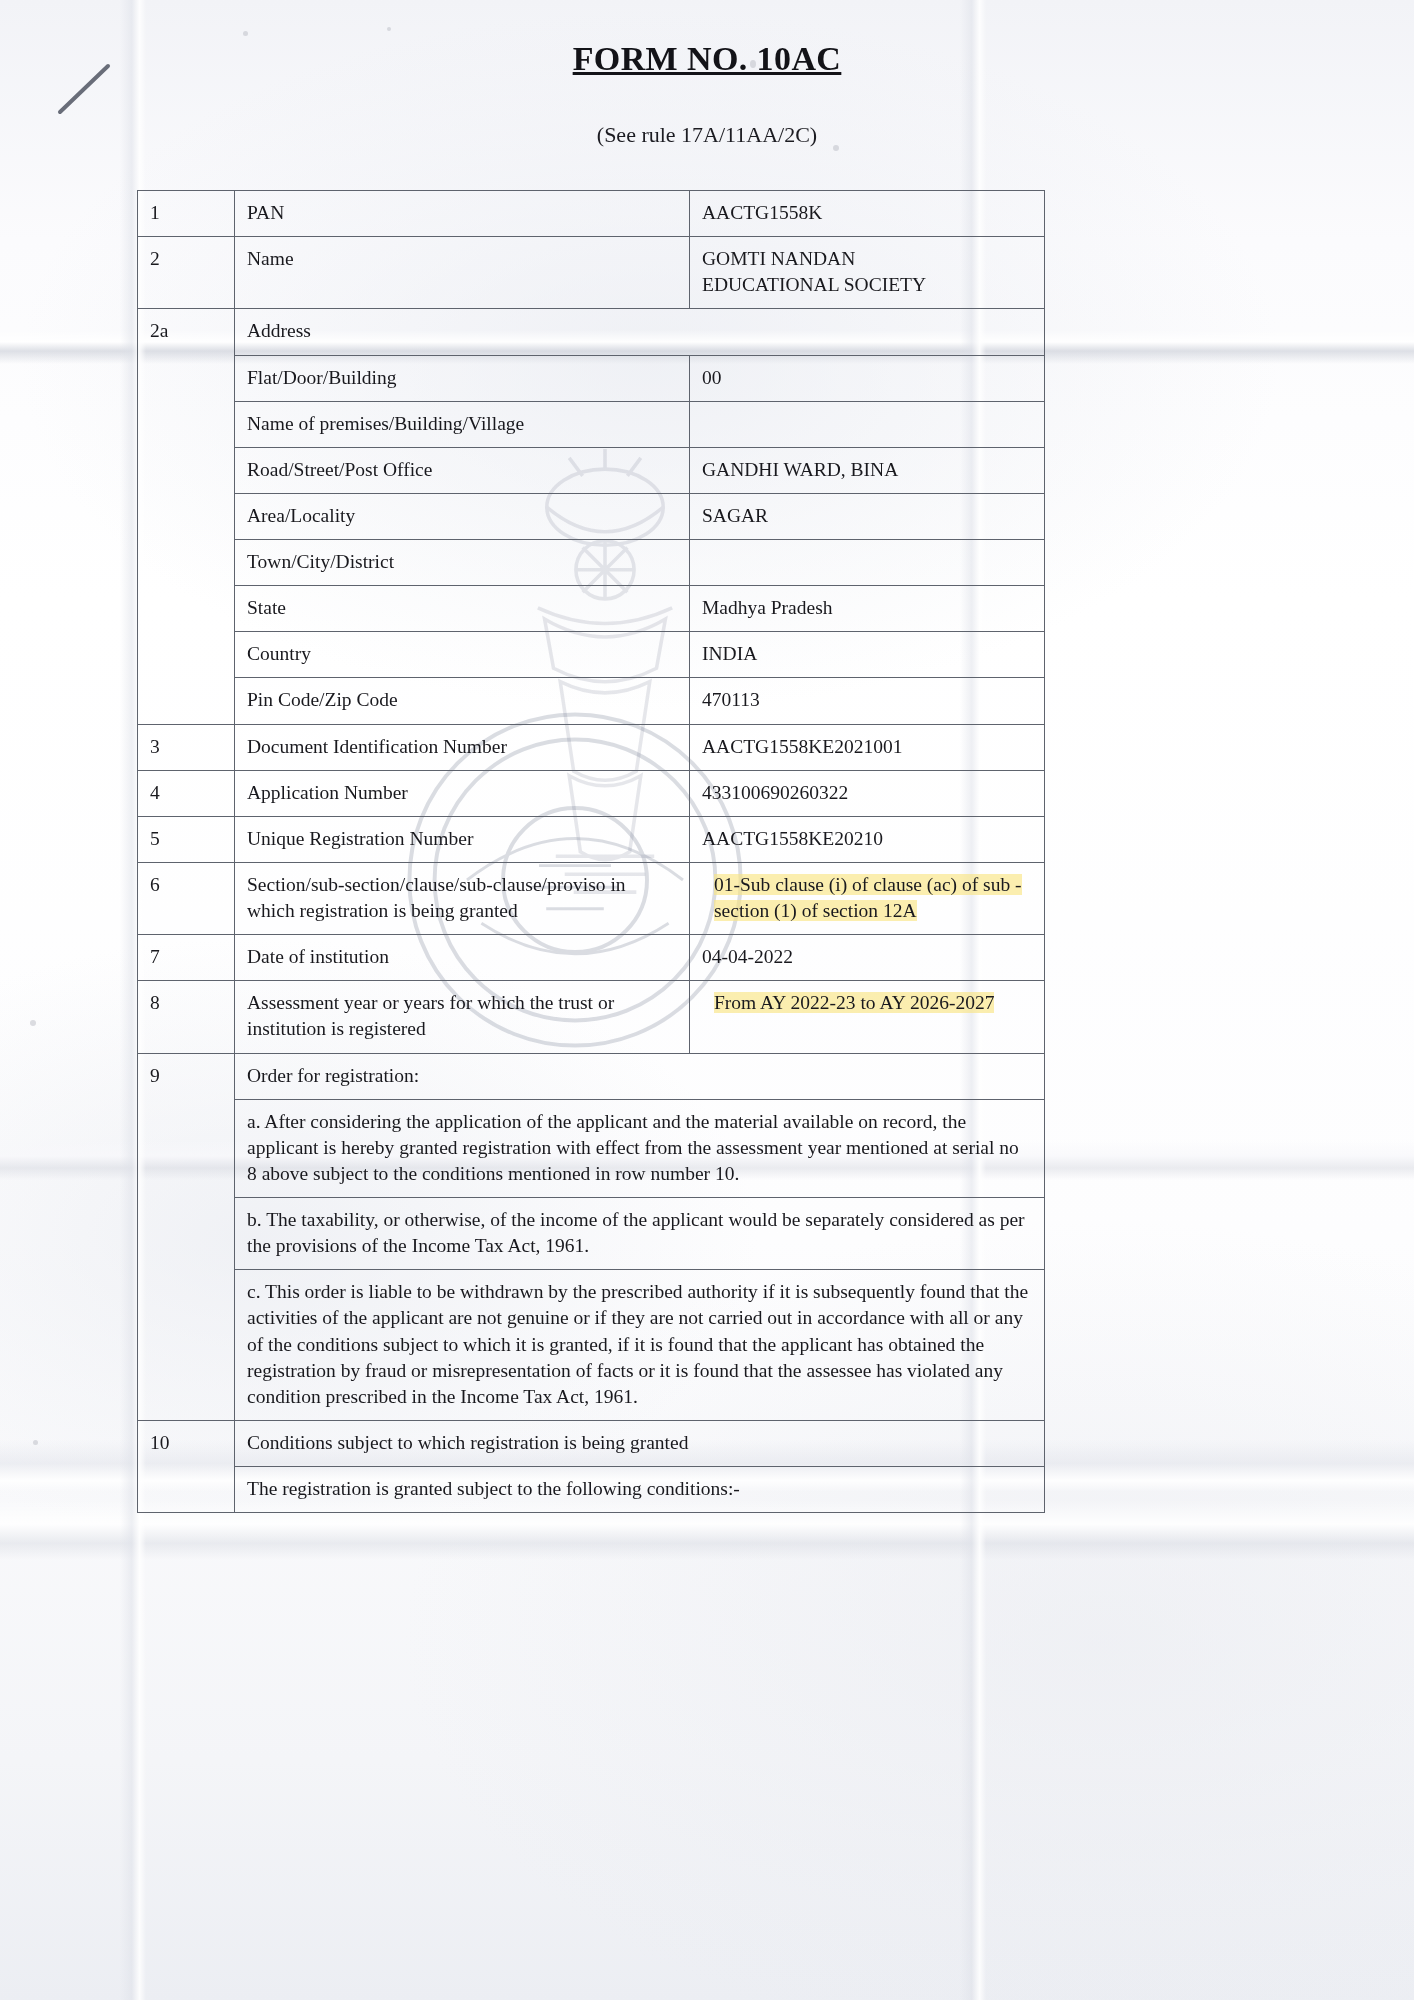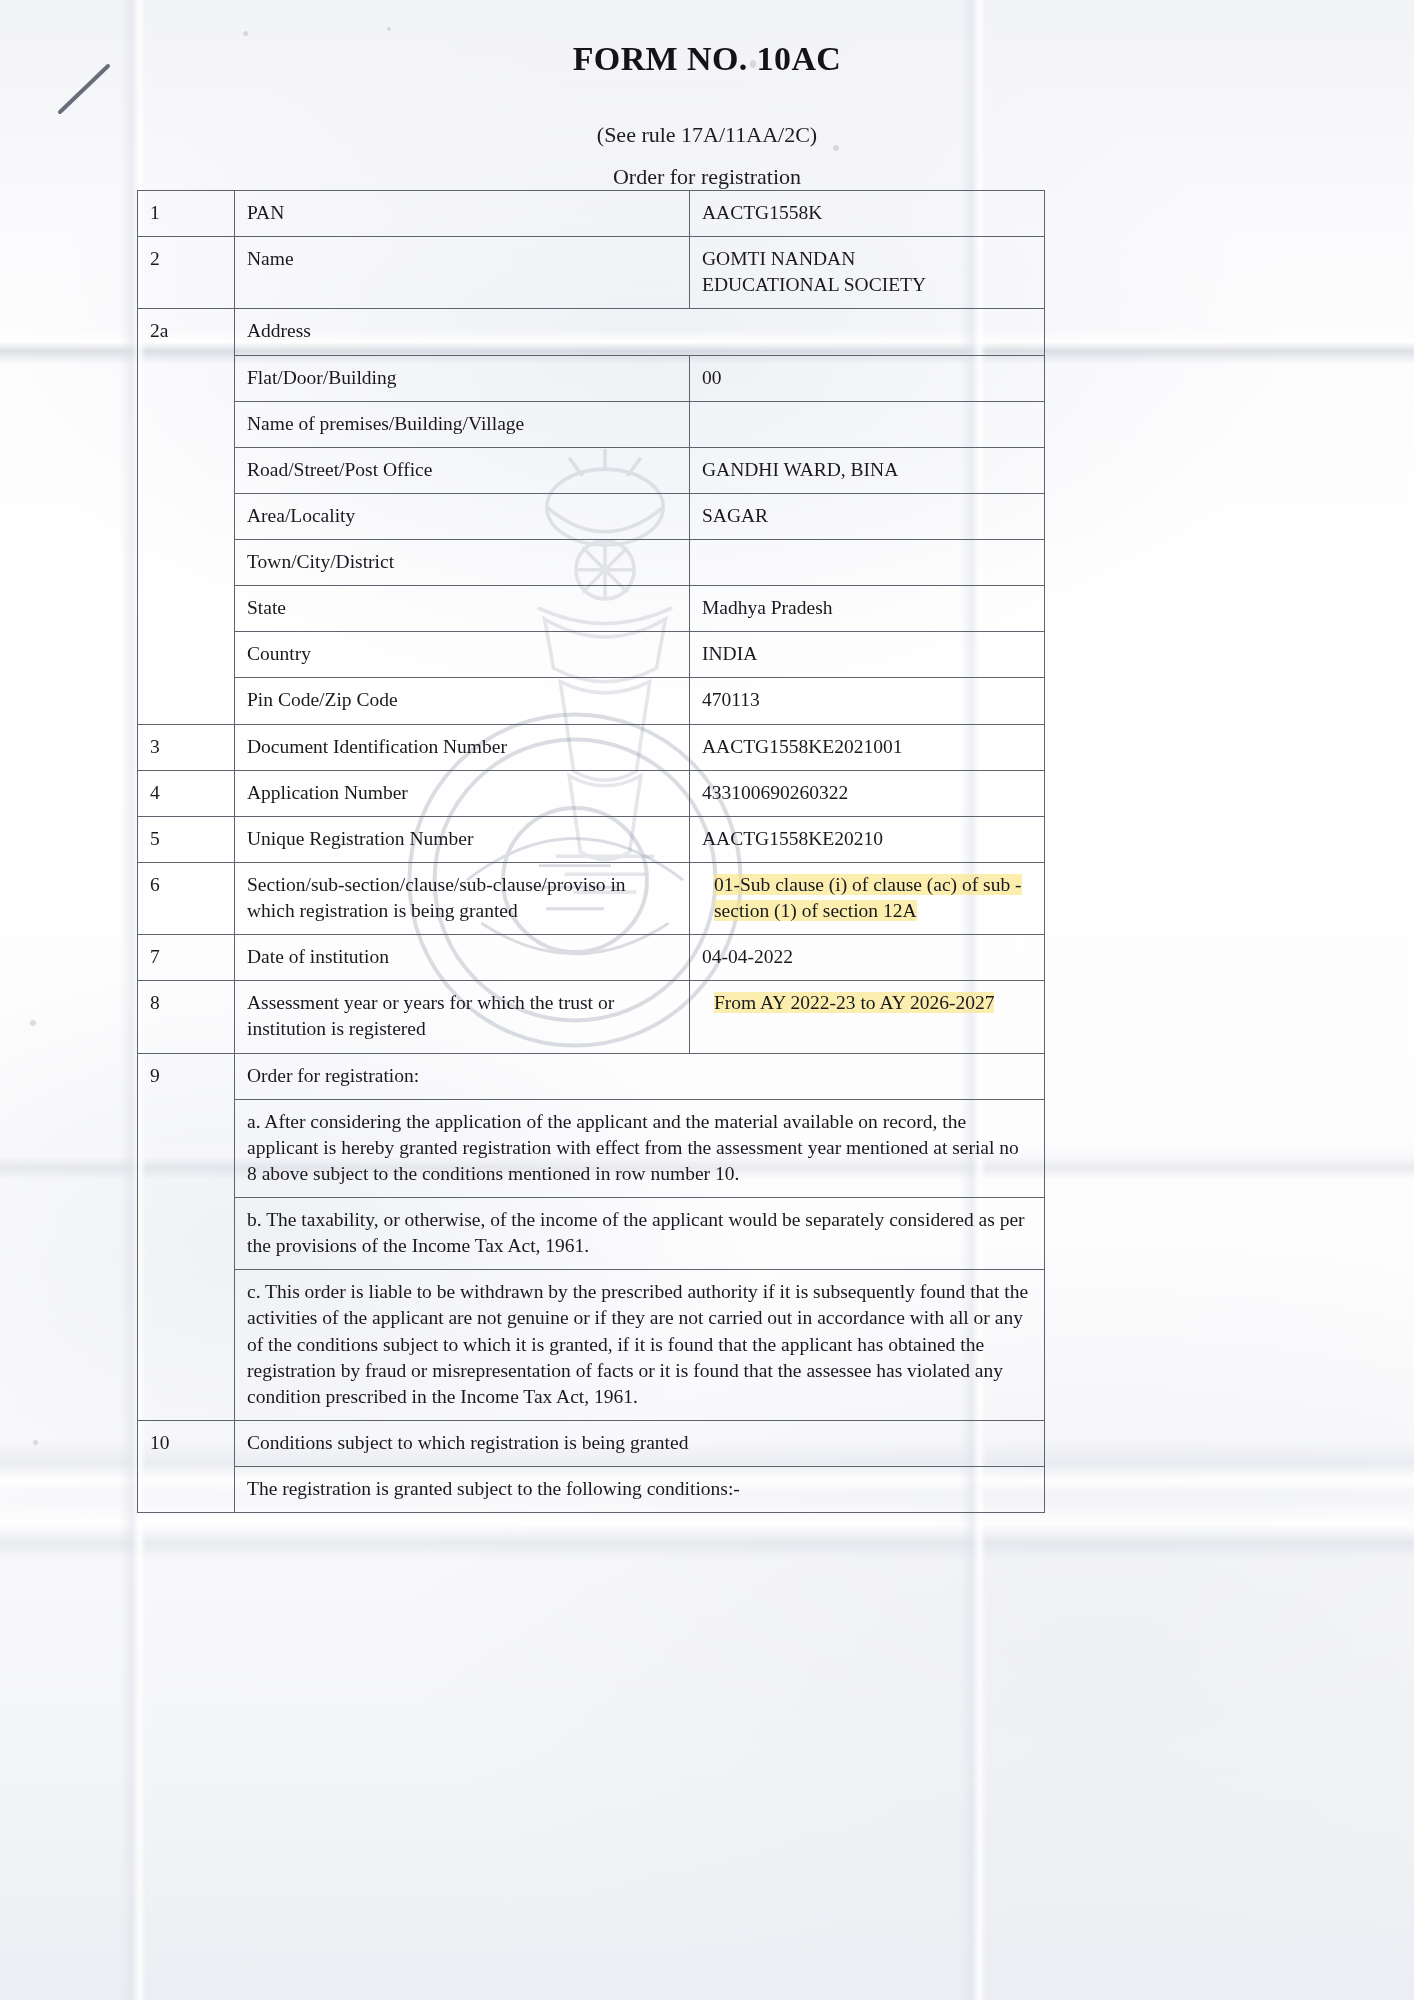--- a/index.html
+++ b/index.html
@@ -82,20 +82,21 @@
   
   .speck { position: absolute; background: #b9bcc4; border-radius: 50%; opacity: .5; pointer-events: none; }
 
   
   .header { position: absolute; left: 0; right: 0; top: 40px; text-align: center; }
   .form-title {
     font-weight: bold;
     font-size: 34px;
     letter-spacing: .4px;
     color: #15151a;
+    text-decoration: underline;
   }
   .rule-line { margin-top: 44px; font-size: 22px; color: #1e1e24; }
   .order-line { margin-top: 16px; font-size: 22px; color: #1e1e24; }
 
   
   .tbl-wrap { position: absolute; left: 137px; top: 190px; width: 832px; }
   table.form {
     width: 100%;
     border-collapse: collapse;
     font-size: 19.5px;
@@ -168,21 +169,20 @@
 <div class="speck" style="left:750px; top:60px; width:6px; height:8px;"></div>
 <div class="speck" style="left:833px; top:145px; width:6px; height:6px;"></div>
 <div class="speck" style="left:30px; top:1020px; width:6px; height:6px;"></div>
 <div class="speck" style="left:33px; top:1440px; width:5px; height:5px;"></div>
 
 <div class="page-content">
 
   <div class="header">
     <div class="form-title">FORM NO. 10AC</div>
     <div class="rule-line">(See rule 17A/11AA/2C)</div>
-    <div class="order-line">Order for registration</div>
   </div>
 
   <div class="tbl-wrap">
     <table class="form">
       <tbody>
 
         <tr>
           <td class="num">1</td>
           <td class="label">PAN</td>
           <td class="value">AACTG1558K</td>

